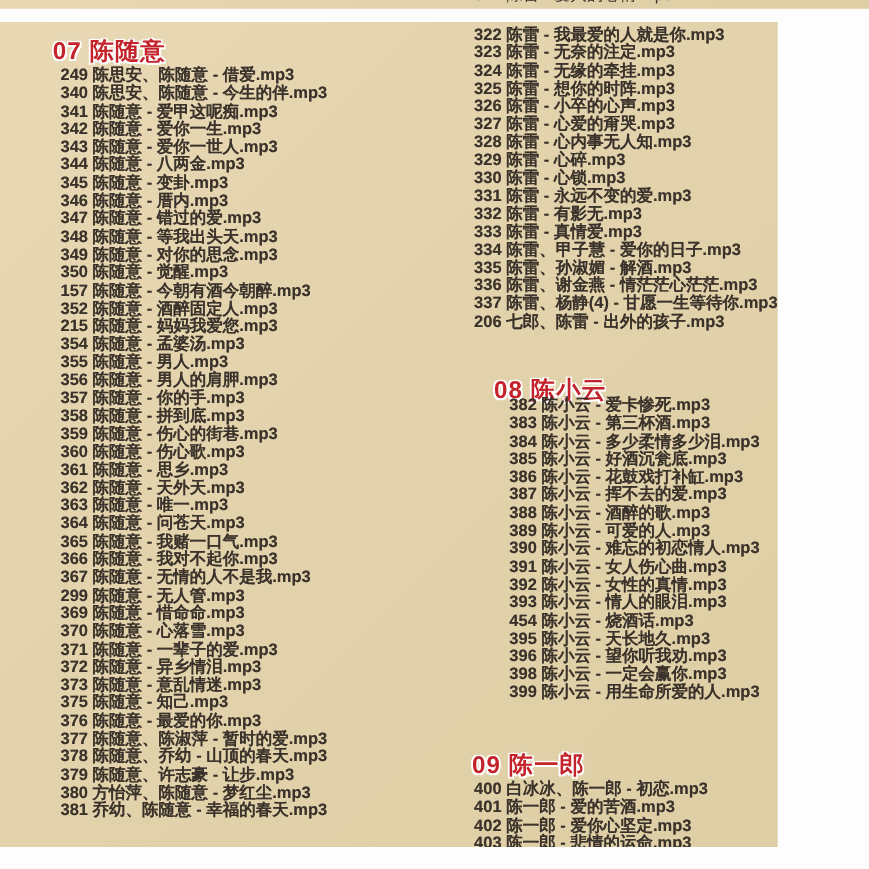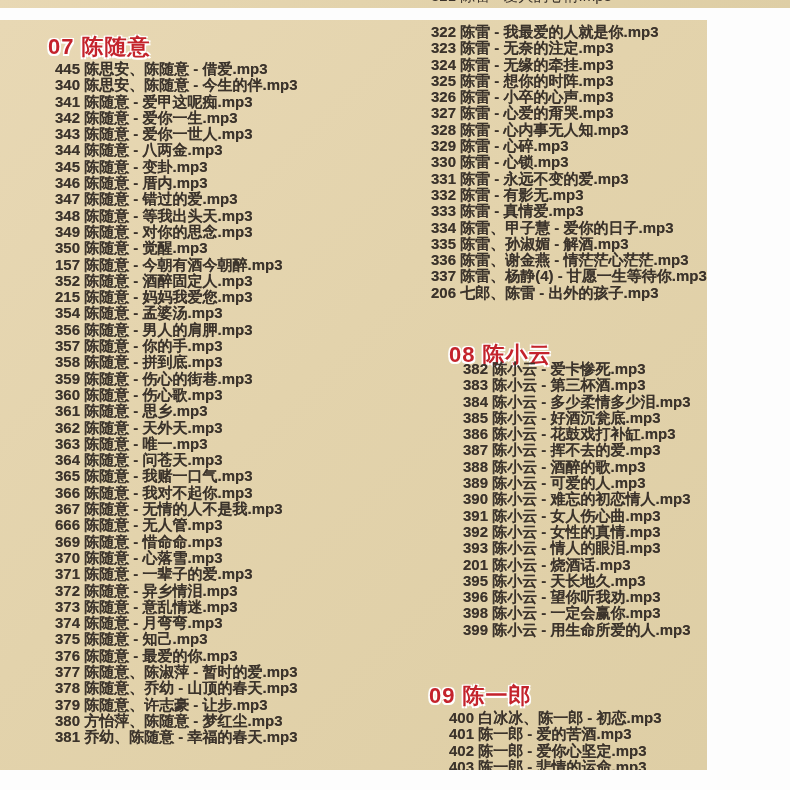--- a/index.html
+++ b/index.html
@@ -35,69 +35,69 @@
     text-shadow:0 0 .6px rgba(59,51,43,.55);
     font-weight:bold;
   }
   .list .row { white-space:nowrap; height:16.3px; }
   #hdr-07  { left:48px;  top:12px;  }
   #list-07 { left:55px;  top:41px;  }
   #list-cont { left:431px; top:4px; }
   #hdr-08  { left:429px; top:320px;padding-left:20px; }
   #list-08 { left:431px; top:341px;margin-left:32px; }
   #hdr-09  { left:429px; top:661px; }
-  #list-09 { left:431px; top:690px;margin-left:18px; }
+  #list-09 { left:431px; top:690px; }
 </style>
 </head>
 <body>
 
 <div id="top-strip" class="tan">
   <div class="clip-row">321 陈雷 - 爱人的心情.mp3</div>
 </div>
 
 <div id="main" class="tan">
 
   <div id="hdr-07" class="hdr">07 陈随意</div>
 
   <div id="list-07" class="list">
-      <div class="row">445 陈思安、陈随意 - 借爱.mp3</div>
+      <div class="row">249 陈思安、陈随意 - 借爱.mp3</div>
       <div class="row">340 陈思安、陈随意 - 今生的伴.mp3</div>
       <div class="row">341 陈随意 - 爱甲这呢痴.mp3</div>
       <div class="row">342 陈随意 - 爱你一生.mp3</div>
       <div class="row">343 陈随意 - 爱你一世人.mp3</div>
       <div class="row">344 陈随意 - 八两金.mp3</div>
       <div class="row">345 陈随意 - 变卦.mp3</div>
       <div class="row">346 陈随意 - 厝内.mp3</div>
       <div class="row">347 陈随意 - 错过的爱.mp3</div>
       <div class="row">348 陈随意 - 等我出头天.mp3</div>
       <div class="row">349 陈随意 - 对你的思念.mp3</div>
       <div class="row">350 陈随意 - 觉醒.mp3</div>
       <div class="row">157 陈随意 - 今朝有酒今朝醉.mp3</div>
       <div class="row">352 陈随意 - 酒醉固定人.mp3</div>
       <div class="row">215 陈随意 - 妈妈我爱您.mp3</div>
       <div class="row">354 陈随意 - 孟婆汤.mp3</div>
+      <div class="row">355 陈随意 - 男人.mp3</div>
       <div class="row">356 陈随意 - 男人的肩胛.mp3</div>
       <div class="row">357 陈随意 - 你的手.mp3</div>
       <div class="row">358 陈随意 - 拼到底.mp3</div>
       <div class="row">359 陈随意 - 伤心的街巷.mp3</div>
       <div class="row">360 陈随意 - 伤心歌.mp3</div>
       <div class="row">361 陈随意 - 思乡.mp3</div>
       <div class="row">362 陈随意 - 天外天.mp3</div>
       <div class="row">363 陈随意 - 唯一.mp3</div>
       <div class="row">364 陈随意 - 问苍天.mp3</div>
       <div class="row">365 陈随意 - 我赌一口气.mp3</div>
       <div class="row">366 陈随意 - 我对不起你.mp3</div>
       <div class="row">367 陈随意 - 无情的人不是我.mp3</div>
-      <div class="row">666 陈随意 - 无人管.mp3</div>
+      <div class="row">299 陈随意 - 无人管.mp3</div>
       <div class="row">369 陈随意 - 惜命命.mp3</div>
       <div class="row">370 陈随意 - 心落雪.mp3</div>
       <div class="row">371 陈随意 - 一辈子的爱.mp3</div>
       <div class="row">372 陈随意 - 异乡情泪.mp3</div>
       <div class="row">373 陈随意 - 意乱情迷.mp3</div>
-      <div class="row">374 陈随意 - 月弯弯.mp3</div>
       <div class="row">375 陈随意 - 知己.mp3</div>
       <div class="row">376 陈随意 - 最爱的你.mp3</div>
       <div class="row">377 陈随意、陈淑萍 - 暂时的爱.mp3</div>
       <div class="row">378 陈随意、乔幼 - 山顶的春天.mp3</div>
       <div class="row">379 陈随意、许志豪 - 让步.mp3</div>
       <div class="row">380 方怡萍、陈随意 - 梦红尘.mp3</div>
       <div class="row">381 乔幼、陈随意 - 幸福的春天.mp3</div>
     </div>
 
   <div id="list-cont" class="list">
@@ -128,21 +128,21 @@
       <div class="row">384 陈小云 - 多少柔情多少泪.mp3</div>
       <div class="row">385 陈小云 - 好酒沉瓮底.mp3</div>
       <div class="row">386 陈小云 - 花鼓戏打补缸.mp3</div>
       <div class="row">387 陈小云 - 挥不去的爱.mp3</div>
       <div class="row">388 陈小云 - 酒醉的歌.mp3</div>
       <div class="row">389 陈小云 - 可爱的人.mp3</div>
       <div class="row">390 陈小云 - 难忘的初恋情人.mp3</div>
       <div class="row">391 陈小云 - 女人伤心曲.mp3</div>
       <div class="row">392 陈小云 - 女性的真情.mp3</div>
       <div class="row">393 陈小云 - 情人的眼泪.mp3</div>
-      <div class="row">201 陈小云 - 烧酒话.mp3</div>
+      <div class="row">454 陈小云 - 烧酒话.mp3</div>
       <div class="row">395 陈小云 - 天长地久.mp3</div>
       <div class="row">396 陈小云 - 望你听我劝.mp3</div>
       <div class="row">398 陈小云 - 一定会赢你.mp3</div>
       <div class="row">399 陈小云 - 用生命所爱的人.mp3</div>
     </div>
 
   <div id="hdr-09" class="hdr">09 陈一郎</div>
 
   <div id="list-09" class="list">
       <div class="row">400 白冰冰、陈一郎 - 初恋.mp3</div>

